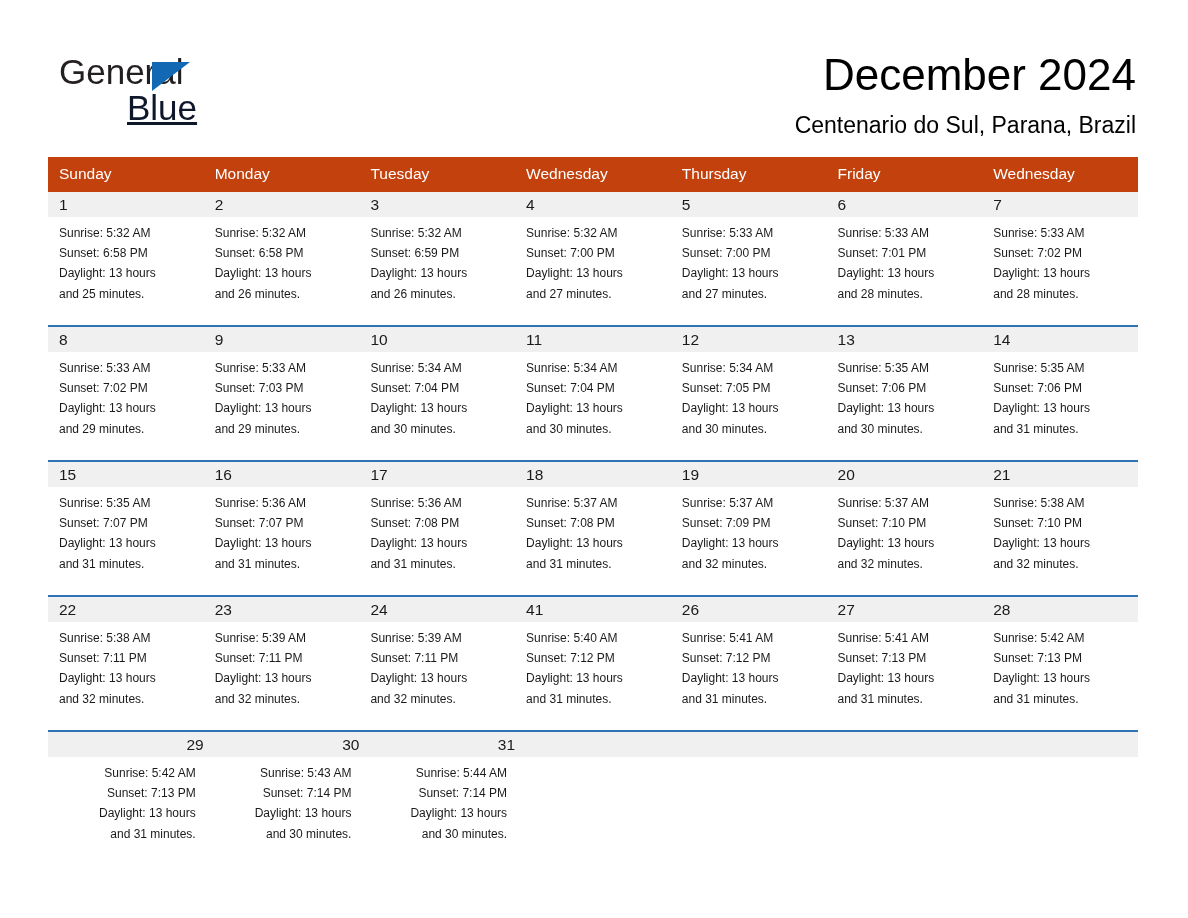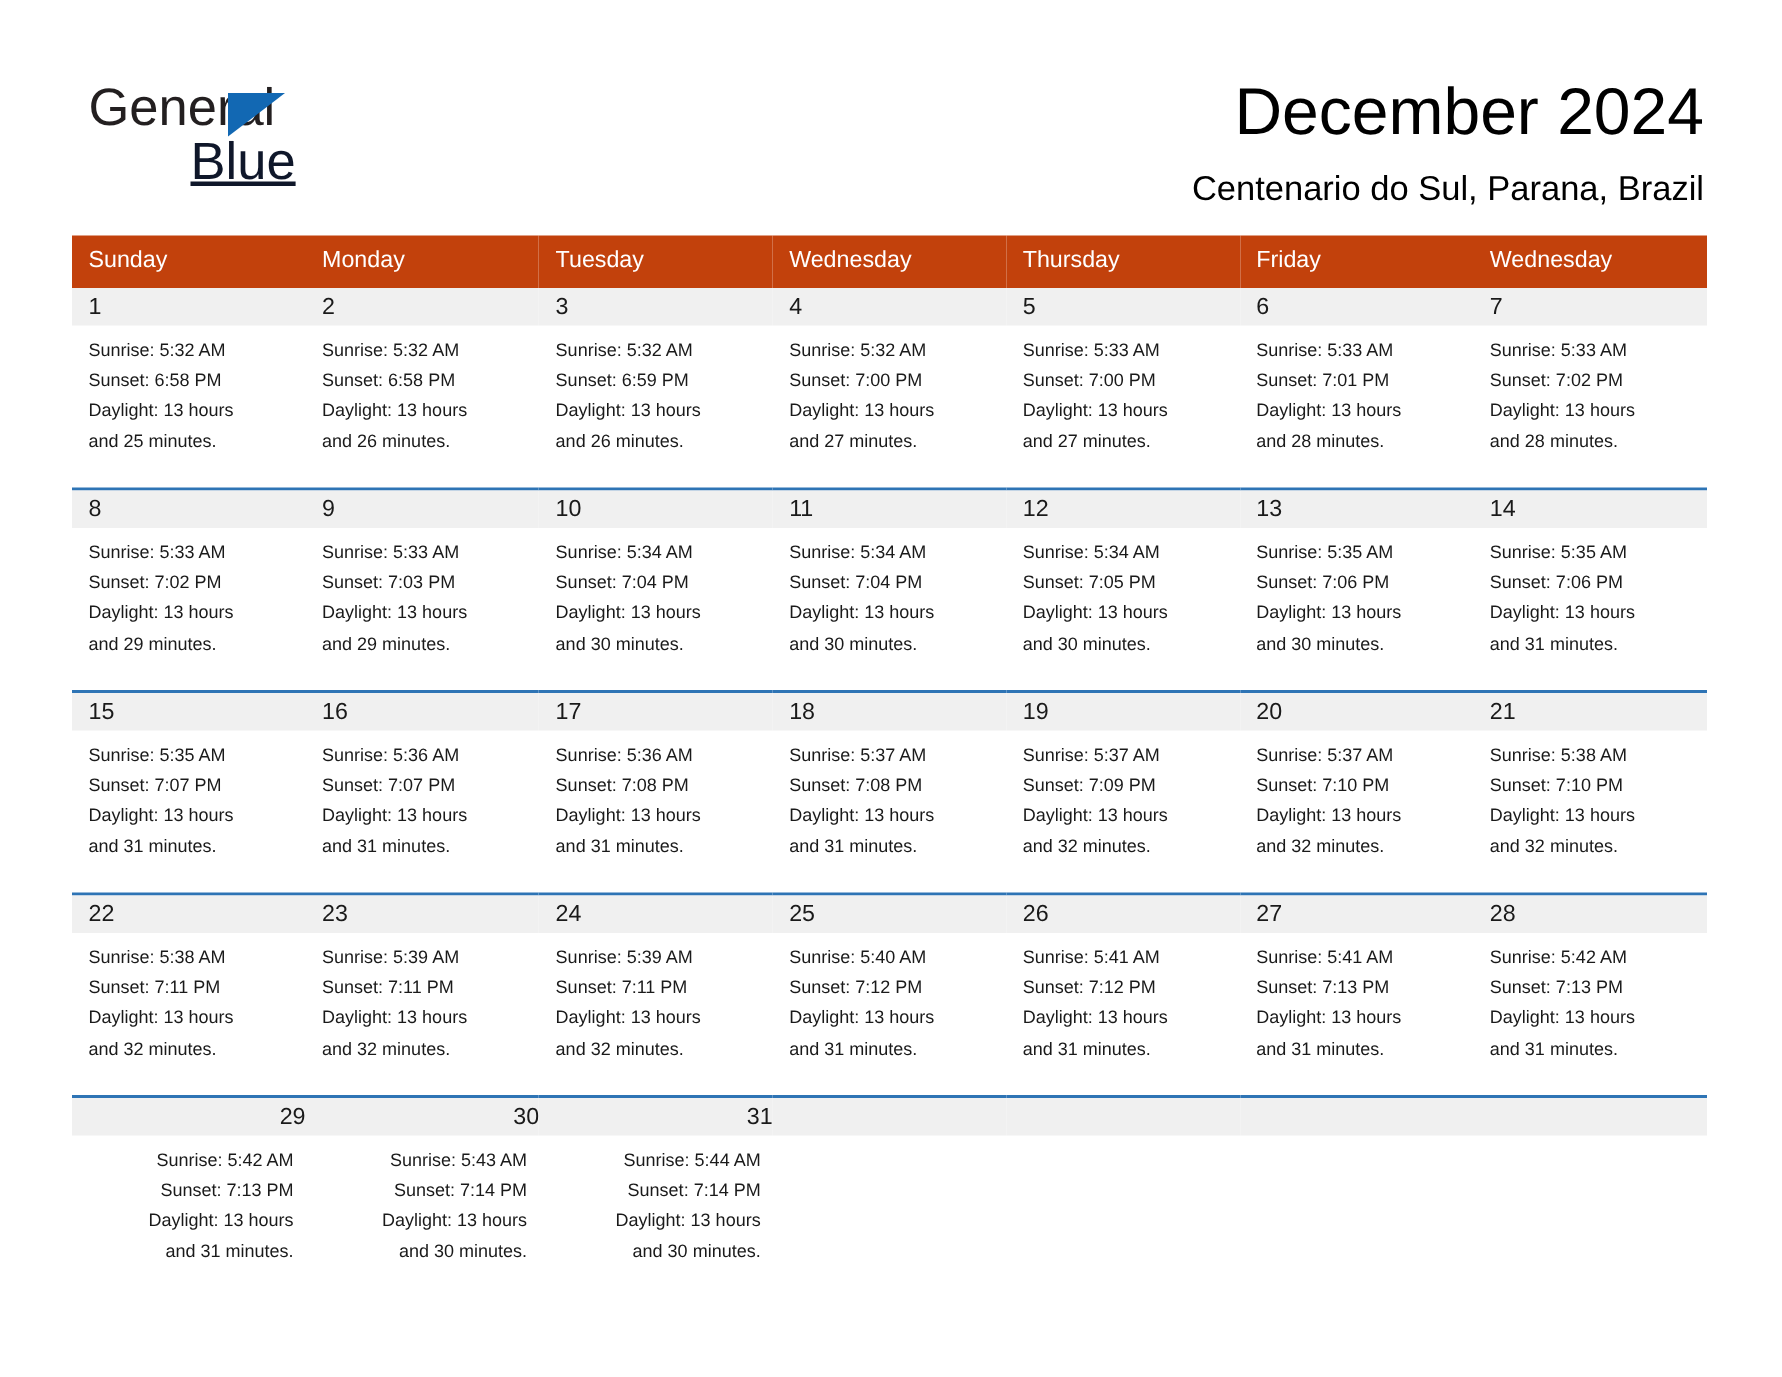--- a/index.html
+++ b/index.html
@@ -454,21 +454,21 @@
             <div class="info">
               <div>Sunrise: 5:39 AM</div>
               <div>Sunset: 7:11 PM</div>
               <div>Daylight: 13 hours</div>
               <div>and 32 minutes.</div>
             </div>
           </div>
         </td>
         <td>
           <div class="cell">
-            <div class="daynum">25</div>
+            <div class="daynum">41</div>
             <div class="info">
               <div>Sunrise: 5:40 AM</div>
               <div>Sunset: 7:12 PM</div>
               <div>Daylight: 13 hours</div>
               <div>and 31 minutes.</div>
             </div>
           </div>
         </td>
         <td>
           <div class="cell">

